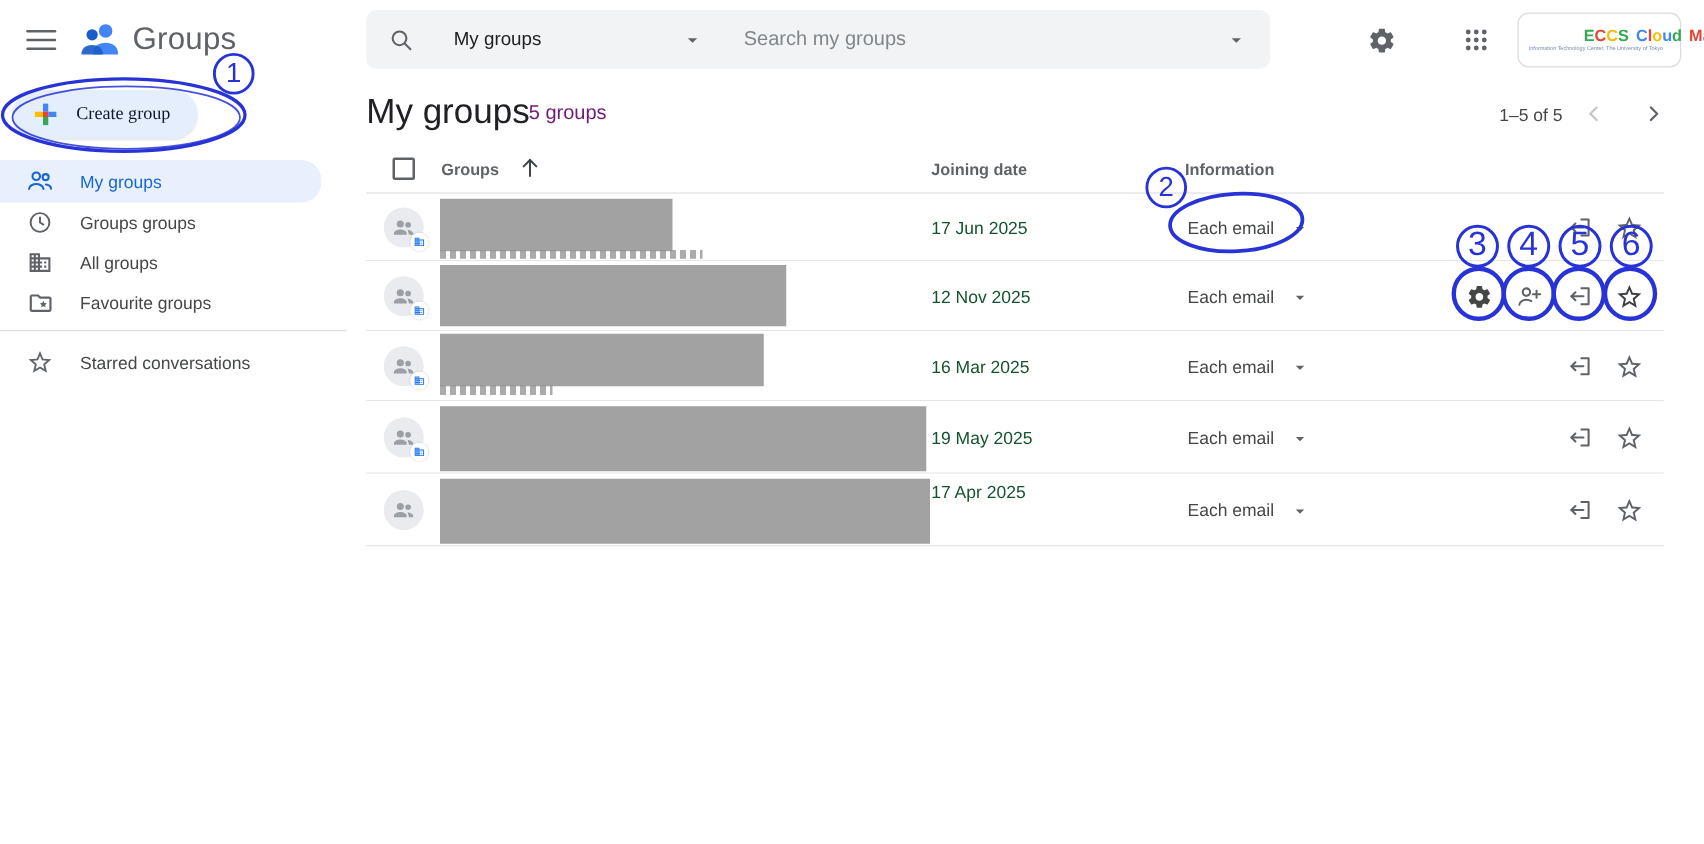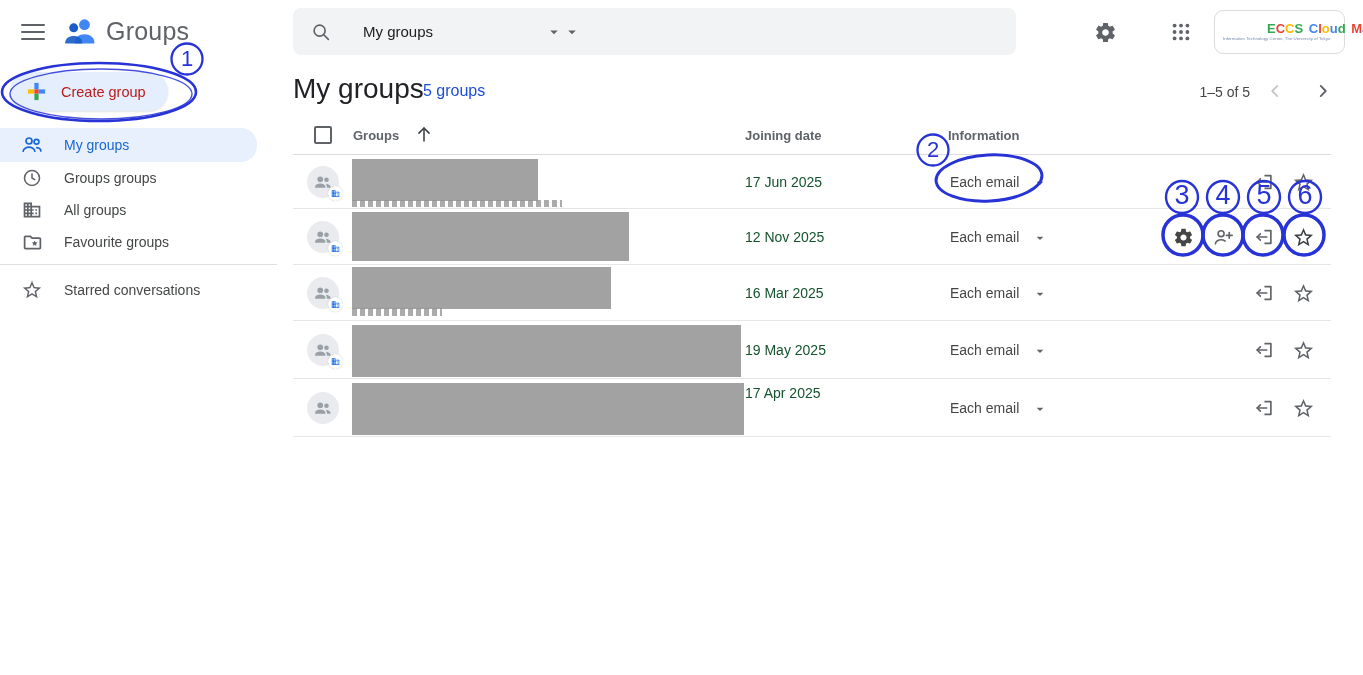--- a/index.html
+++ b/index.html
@@ -31,33 +31,33 @@
   .eccs { display:flex; flex-direction:column; line-height:1; }
   .eccs .big { font-size:13px; font-weight:bold; letter-spacing:0; white-space:nowrap;padding-left:44px; }
   .eccs .sub { font-size:4.4px; color:#7a8db0; margin-top:2px; white-space:nowrap; }
   .avatar-s { width:32px; height:32px; border-radius:50%; background:#2e938c; color:#fff;
     display:flex; align-items:center; justify-content:center; font-size:16px; }
 
   
   .create-btn { left:10px; top:72px; height:39px; padding:0 22px 0 16px; background:#e4eefc;
     border-radius:20px; display:flex; align-items:center; gap:14px; cursor:pointer;
     box-shadow:0 1px 2px rgba(60,64,67,.15); }
-  .create-btn .lbl { font-size:14.5px; font-weight:500; color:#b91c1c; }
+  .create-btn .lbl { font-size:14.5px; font-weight:500; color:#0f172a;font-family:Liberation Serif, serif; }
   .nav-item { left:0; width:257px; height:32px; display:flex; align-items:center;
     cursor:pointer; color:#444746; }
   .nav-item .ic { width:24px; margin-left:20px; display:flex; justify-content:center; color:#5f6368; }
   .nav-item .lbl { margin-left:20px; font-size:14px; }
   .nav-item.sel { background:#e8f0fe; border-radius:0 16px 16px 0; }
   .nav-item.sel .lbl { color:#1967d2; font-weight:500; }
   .nav-item.sel .ic { color:#1967d2; }
   .side-divider { left:0; top:264px; width:277px; border-top:1px solid #e0e0e0; }
 
   
   .page-title { left:293px; top:73px; font-size:28px; color:#202124; }
-  .page-subtitle { left:423px; top:82px; font-size:16px; color:#1d4ed8; }
+  .page-subtitle { left:423px; top:82px; font-size:16px; color:#701a75; }
   .pag-text { left:1150px; top:84px; width:100px; text-align:right; font-size:14px; color:#444746; }
   .pag-btn { top:79px; width:24px; height:24px; display:flex; align-items:center;
     justify-content:center; cursor:pointer; }
 
   
   .thead { left:293px; top:120px; width:1038px; height:35px; border-bottom:1px solid #dadce0; }
   .checkbox { left:21px; top:6px; width:18px; height:18px; border:2px solid #5f6368;
     border-radius:2px; cursor:pointer; }
   .th { font-size:13px; font-weight:bold; color:#5f6368; top:8px; }
   .row { left:293px; width:1038px; border-bottom:1px solid #e4e6e8; background:#fff; cursor:pointer; }
@@ -189,20 +189,21 @@
 <div class="abs searchbar">
   <svg class="sicon" width="22" height="22">
       <use href="#i-search"></use>
     </svg>
   <div class="search-scope">
     <span class="lbl">My groups</span>
     <svg width="18" height="18" style="color:#5f6368">
         <use href="#i-caret"></use>
       </svg>
   </div>
+  <div class="search-input">Search my groups</div>
   <svg class="search-caret" width="18" height="18">
       <use href="#i-caret"></use>
     </svg>
 </div>
 
 <div class="abs topbtn" style="left:1085px">
   <svg width="23" height="23">
       <use href="#i-gear"></use>
     </svg>
 </div>

